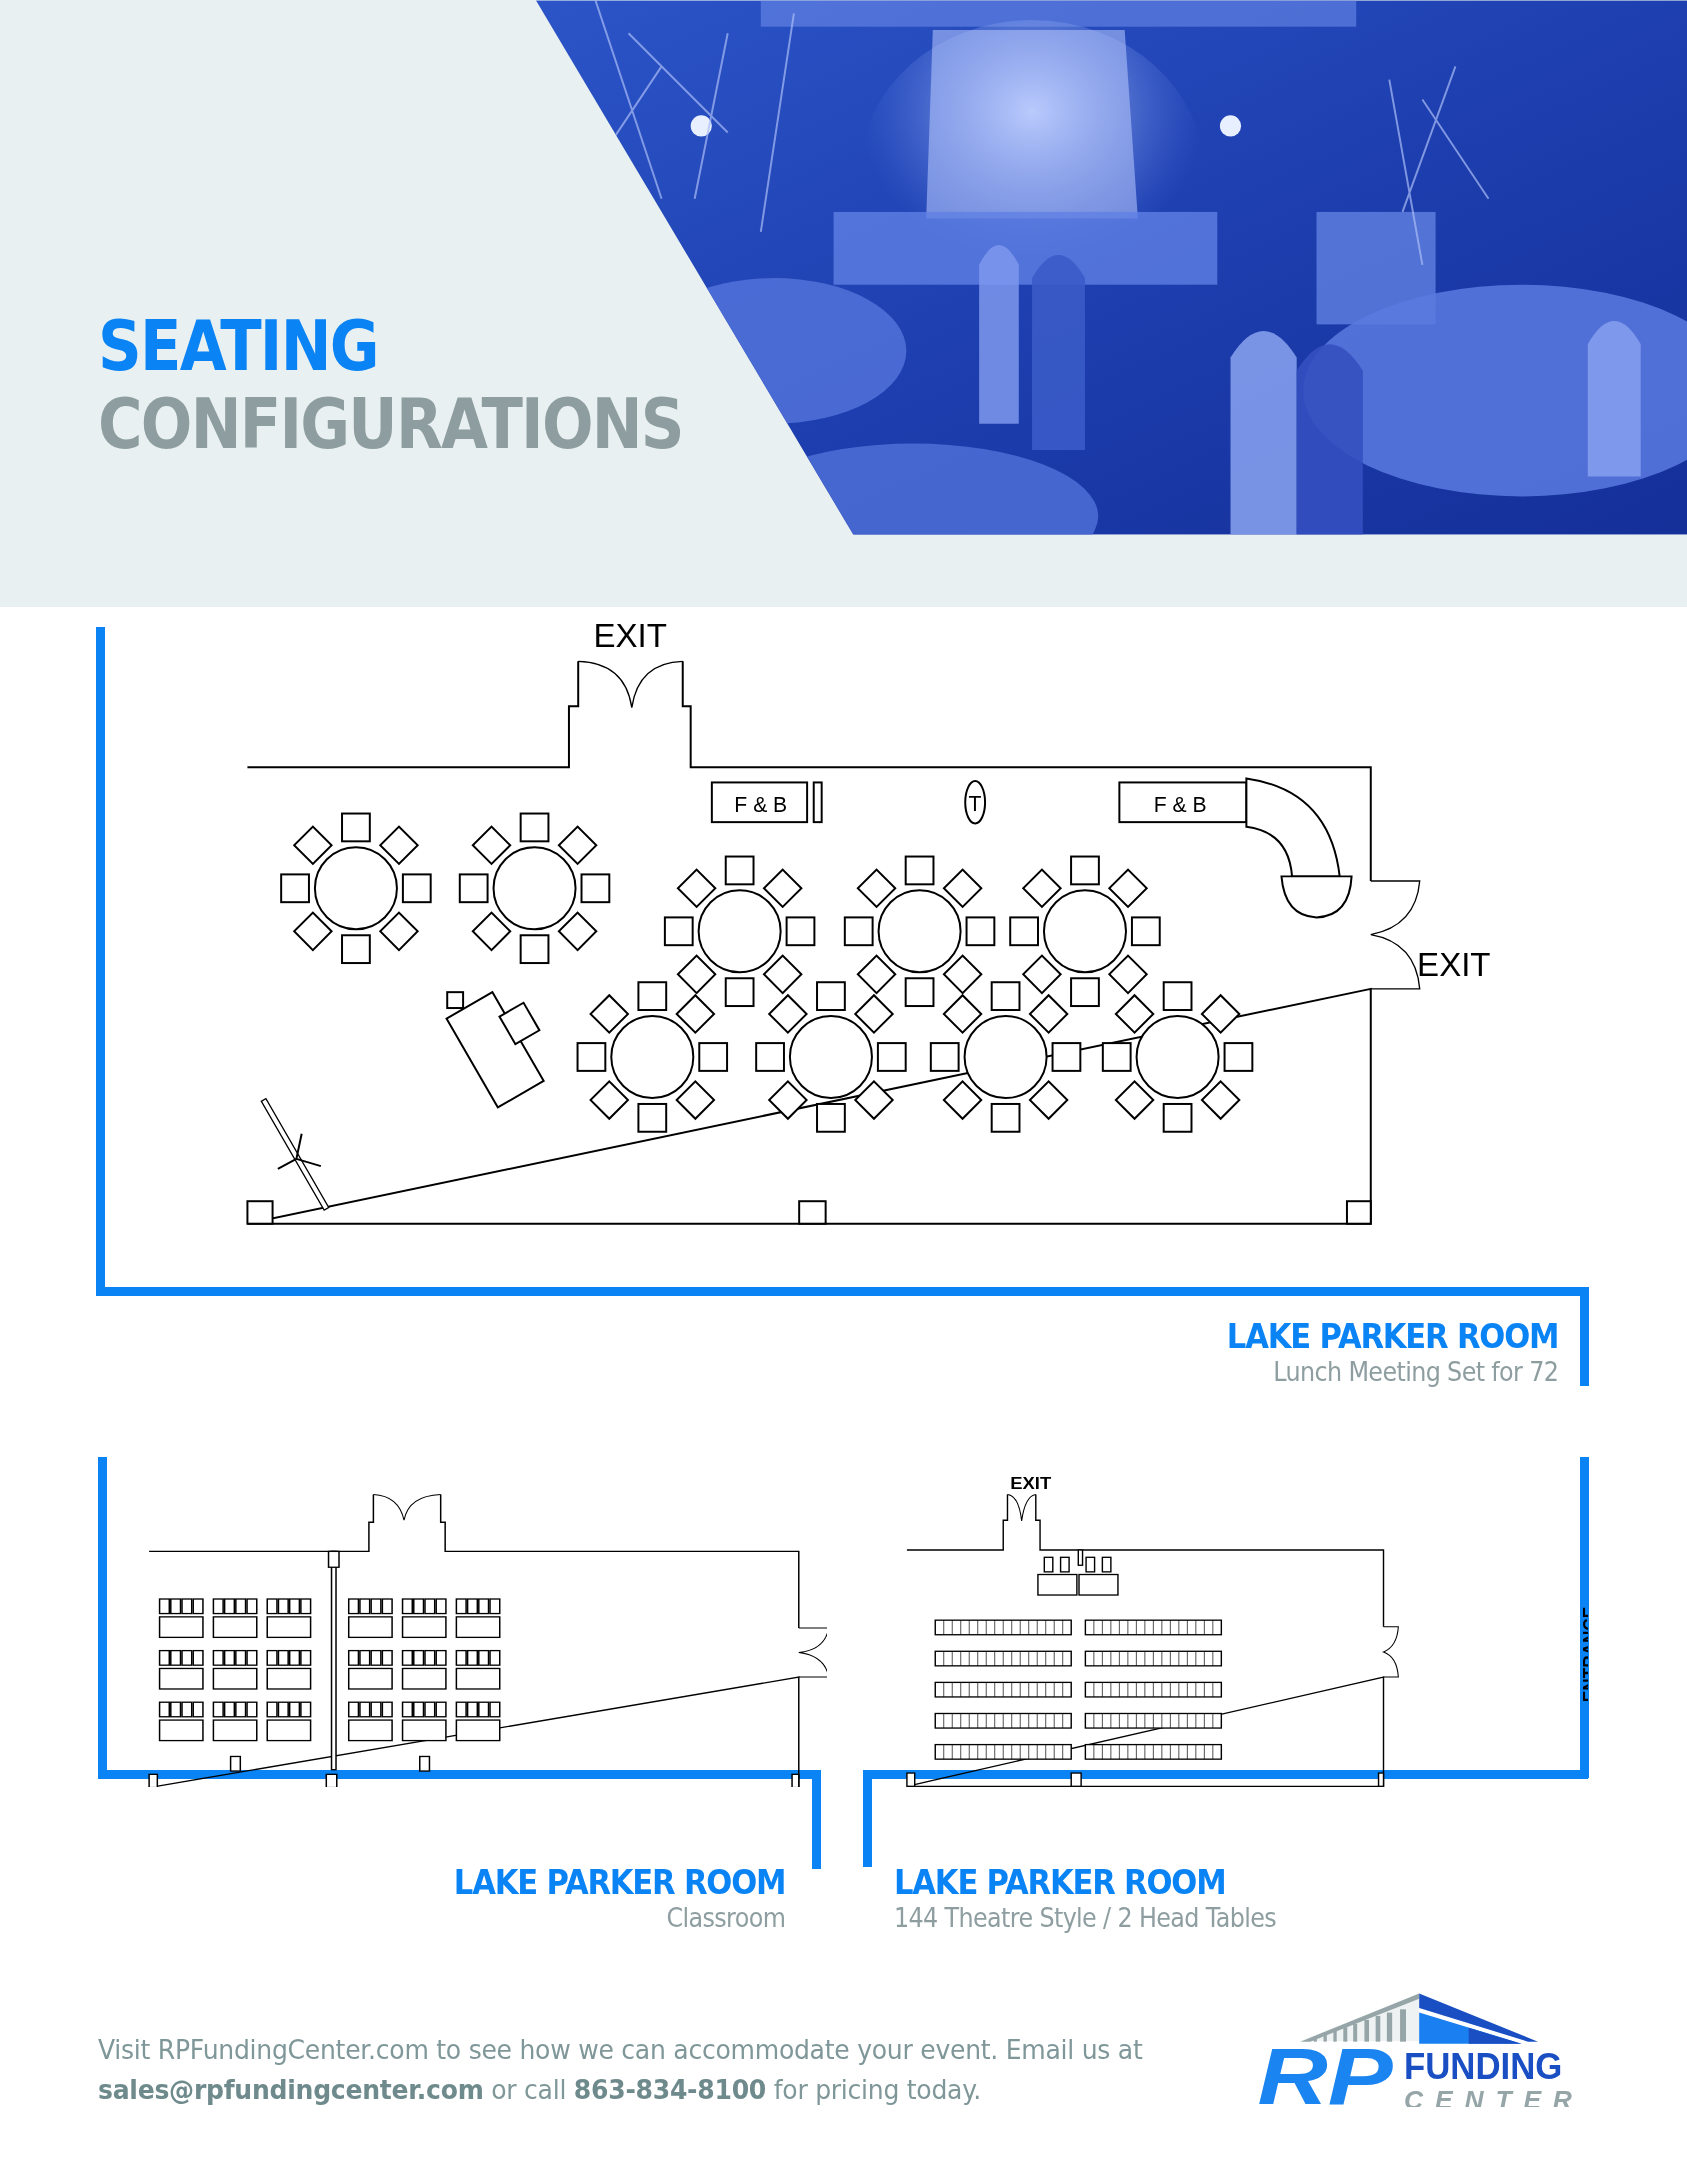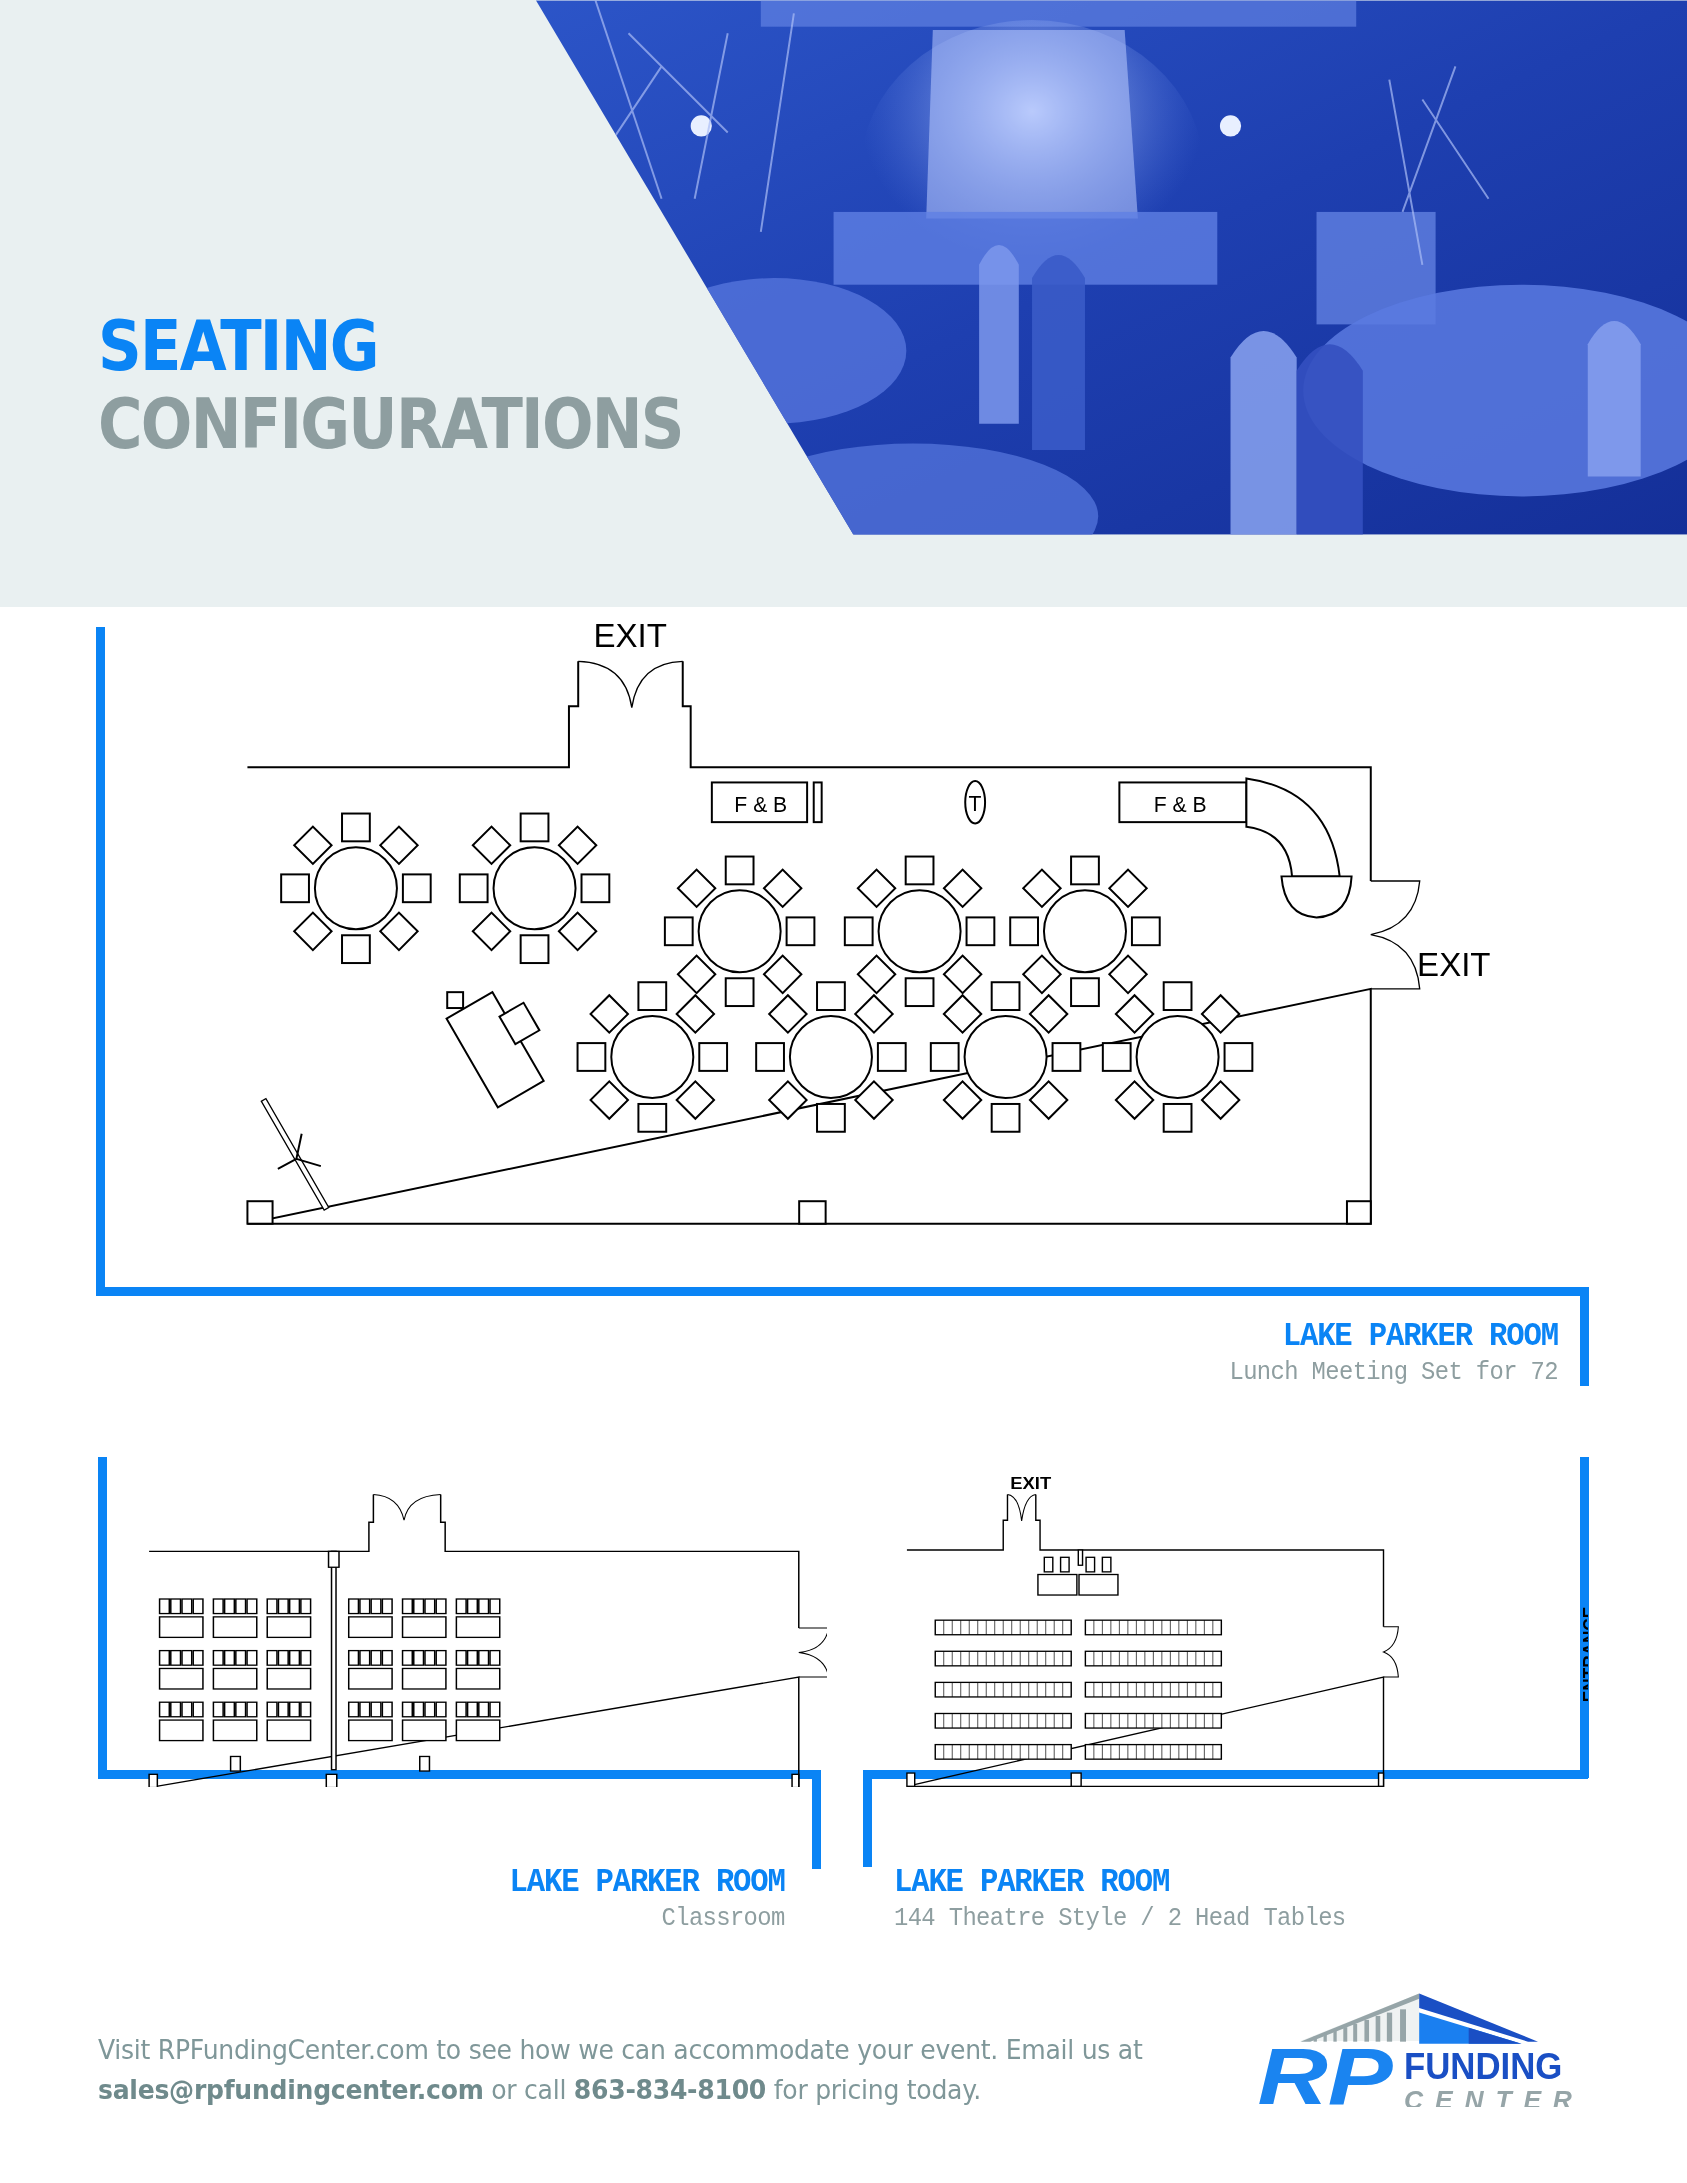--- a/index.html
+++ b/index.html
@@ -6,21 +6,21 @@
   body { width: 1687px; height: 2183px; position: relative; overflow: hidden;
          font-family: "DejaVu Sans", "Liberation Sans", sans-serif; }
   .hero { position: absolute; left: 0; top: 0; width: 1687px; height: 607px; background: #e9f0f1; }
   .hero-photo { position: absolute; left: 0; top: 0; width: 1687px; height: 535px; }
   .title-1 { position: absolute; left: 98px; top: 312px; font-size: 69px; font-weight: bold;
              color: #0a84f5; letter-spacing: -2px; line-height: 1; transform: scaleX(0.88); transform-origin: left top; }
   .title-2 { position: absolute; left: 98px; top: 390px; font-size: 69px; font-weight: bold;
              color: #8e9ea0; letter-spacing: -2px; line-height: 1; transform: scaleX(0.88); transform-origin: left top; }
   .plan { position: absolute; }
   .bracket { position: absolute; background: #0a84f5; }
-  .room-label { position: absolute; text-align: right; font-family: Liberation Mono, monospace; }
+  .room-label { position: absolute; text-align: right; }
   .room-name { font-size: 34px; font-weight: bold; color: #0a84f5; letter-spacing: -1.3px;
                transform: scaleX(0.9); transform-origin: right top; white-space: nowrap; line-height: 1.1; }
   .room-sub { font-size: 26.5px; color: #8e9ea0; letter-spacing: -0.7px;
               transform: scaleX(0.9); transform-origin: right top; white-space: nowrap; line-height: 1.3; }
   .room-label.left-align { text-align: left; }
   .room-label.left-align .room-name, .room-label.left-align .room-sub { transform-origin: left top; }
   .footer-text { position: absolute; left: 98px; top: 2030px; font-size: 27px; color: #7f9799;
                  line-height: 40px; letter-spacing: -0.3px; transform: scaleX(0.93); transform-origin: left top; white-space: nowrap; }
   .footer-text b { color: #6f8a8c; }
   .logo { position: absolute; left: 1244px; top: 1975px; width: 357px; height: 132px; }

